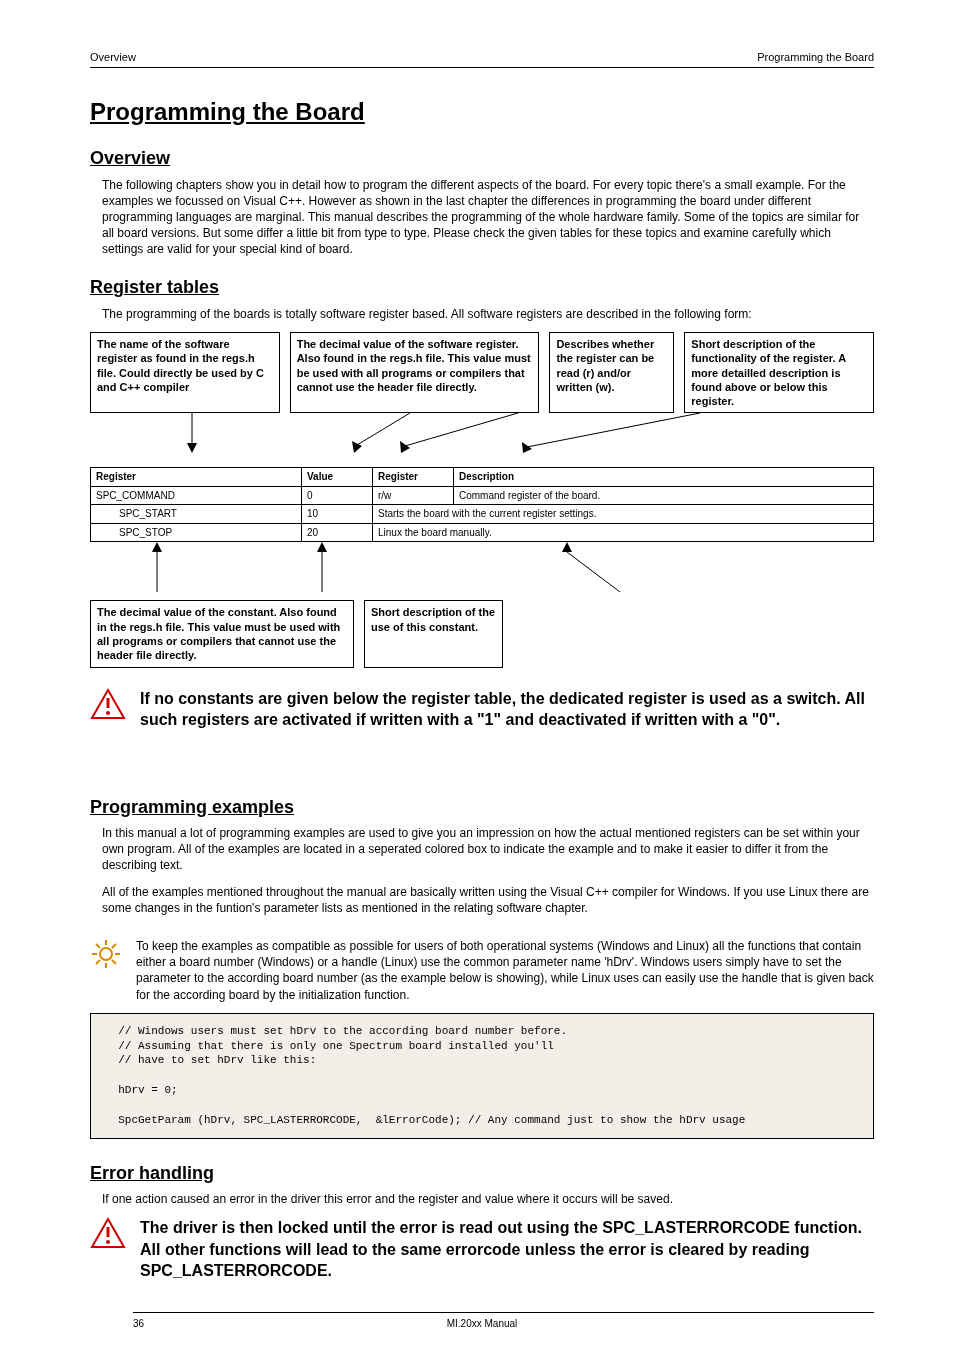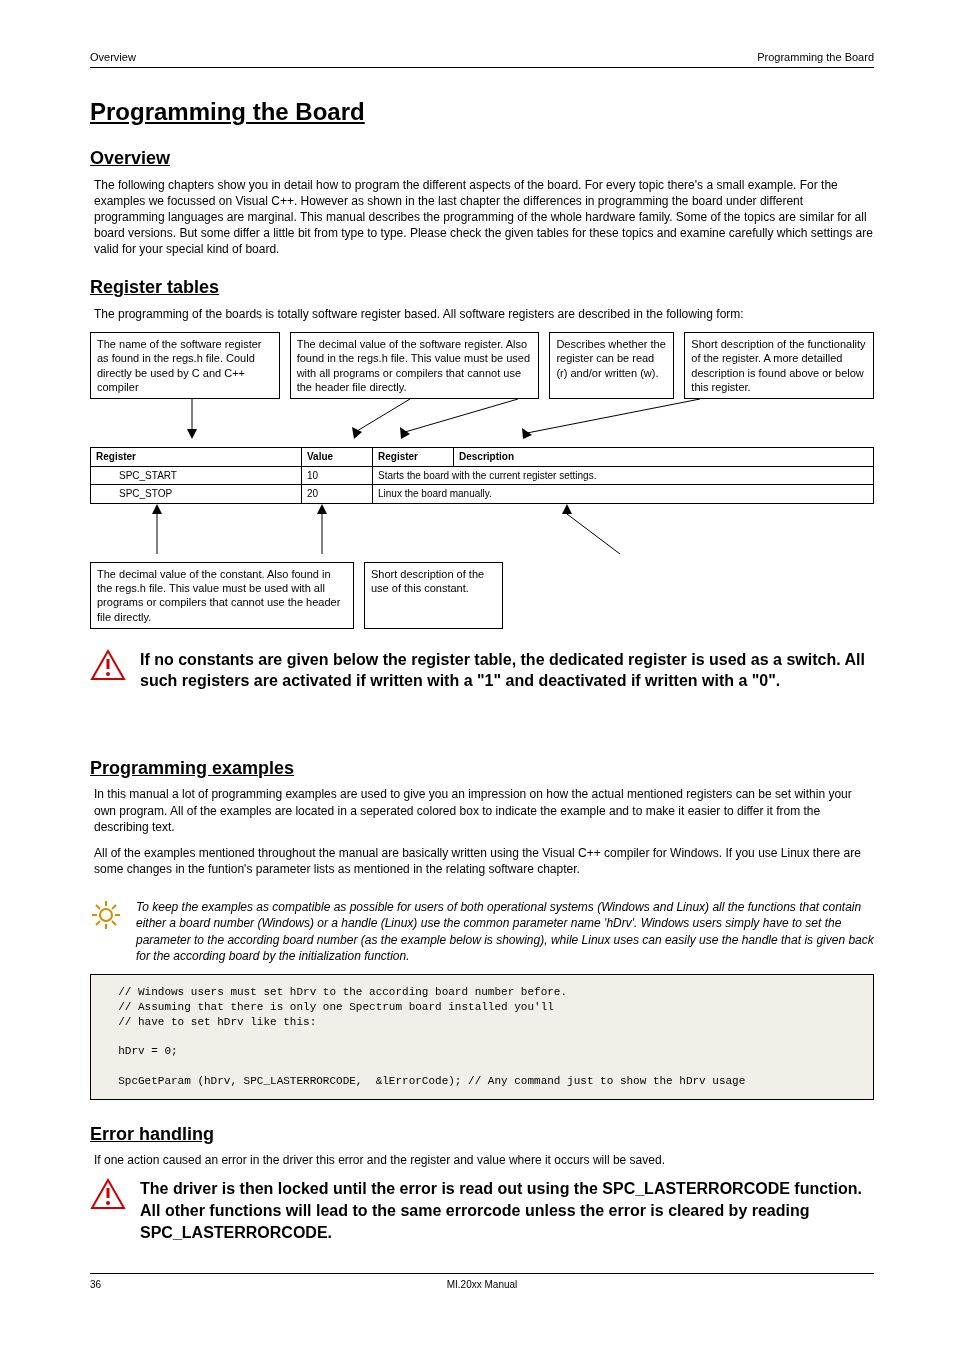--- a/index.html
+++ b/index.html
@@ -25,43 +25,44 @@
     font-weight: bold;
     text-decoration: underline;
     margin: 12px 0 18px 0;
   }
   h2 {
     font-size: 18px;
     font-weight: bold;
     text-decoration: underline;
     margin: 18px 0 6px 0;
   }
-  p { margin: 6px 0 10px 4px; }
+  p { margin: 6px 0 10px 12px; }
   .boxrow {
     display: flex;
     gap: 10px;
     margin-top: 8px;
   }
   .defbox {
     border: 1px solid #000;
     padding: 4px 6px;
     font-size: 11px;
     line-height: 1.3;
+    font-weight: bold;
   }
   .arrow-row {
     position: relative;
     height: 40px;
   }
   .arrow-down svg, .arrow-up svg { display:block; }
   .arrow-down, .arrow-up { position:absolute; }
   table.reg {
     width: 100%;
     border-collapse: collapse;
     font-size: 10px;
-    margin-top: 8px;
+    margin-top: 14px;
   }
   table.reg th, table.reg td {
     border: 1px solid #000;
     padding: 2px 5px;
     text-align: left;
     vertical-align: middle;
   }
   table.reg th { font-weight: bold; }
   .indent1 { padding-left: 28px !important; }
   .note-row { display:flex; align-items:flex-start; gap:14px; margin-top:20px; }
@@ -78,24 +79,25 @@
     margin:10px 0 22px 0;
     overflow:hidden;
   }
   .footer-row {
     border-top:1px solid #000;
     margin-top:30px;
     padding-top:4px;
     display:flex;
     justify-content:space-between;
     font-size:10px;
+    margin-left:43px;
   }
   .footer-center { position:absolute; left:50%; transform:translateX(-50%); }
   .footer-wrap { position:relative; }
-  .sun-row { display:flex; gap:14px; align-items:flex-start; margin-top:22px;font-style:italic;}
+  .sun-row { display:flex; gap:14px; align-items:flex-start; margin-top:22px;}
 </style>
 </head>
 <body>
 
 <div class="header-row">
   <span>Overview</span>
   <span>Programming the Board</span>
 </div>
 
 <h1>Programming the Board</h1>
@@ -140,20 +142,26 @@
   </div>
 </div>
 
 <table class="reg">
   <tbody>
       <tr>
     <th style="width:200px">Register</th>
     <th style="width:60px">Value</th>
     <th style="width:70px">Register</th>
     <th>Description</th>
+  </tr>
+  <tr>
+    <td>SPC_COMMAND</td>
+    <td>0</td>
+    <td>r/w</td>
+    <td>Command register of the board.</td>
   </tr>
   <tr>
     <td class="indent1">SPC_START</td>
     <td>10</td>
     <td colspan="2">Starts the board with the current register settings.</td>
   </tr>
   <tr>
     <td class="indent1">SPC_STOP</td>
     <td>20</td>
     <td colspan="2">Linux the board manually.</td>

